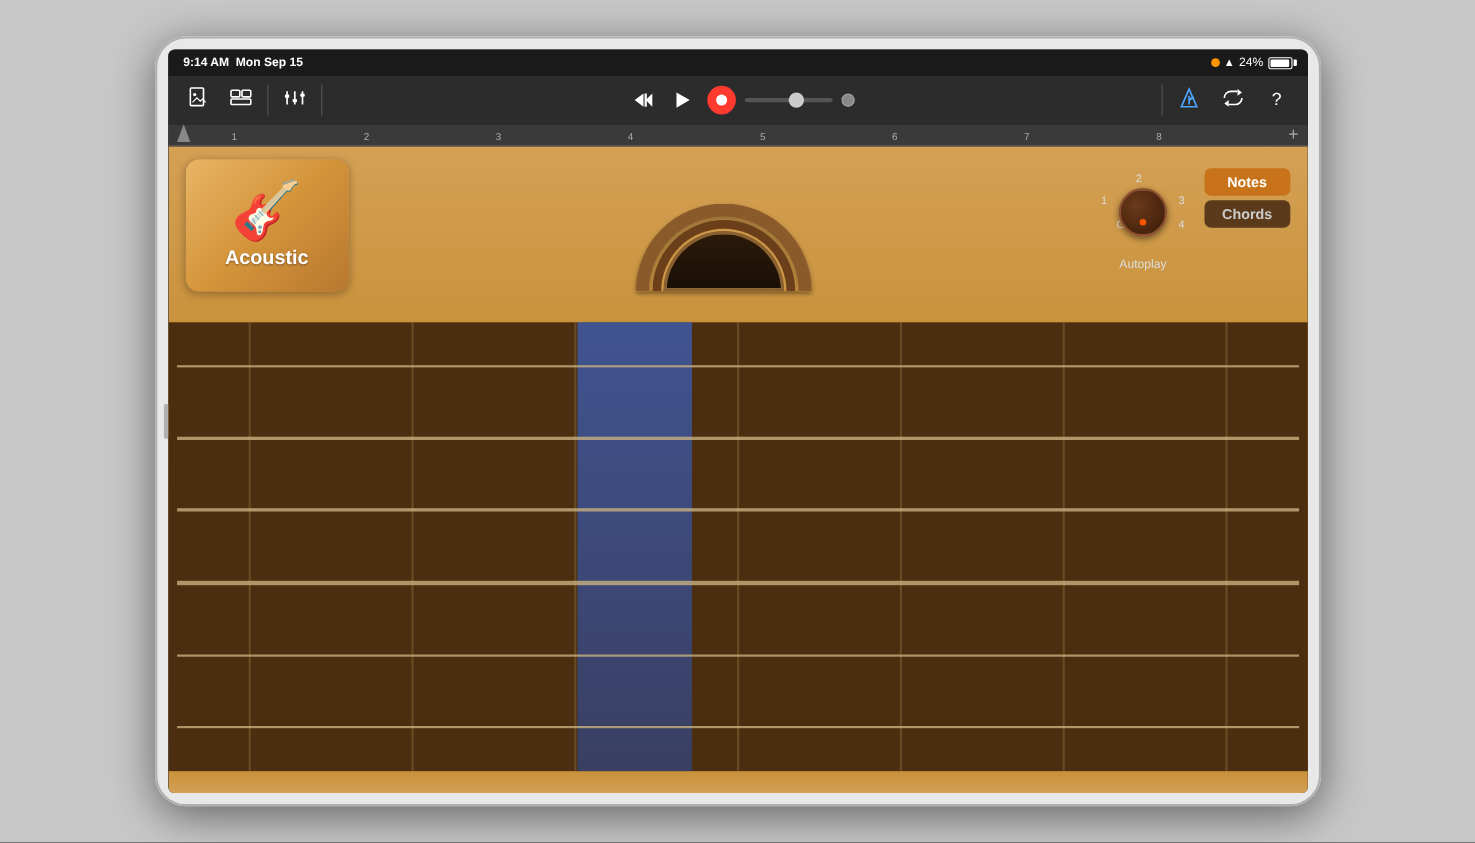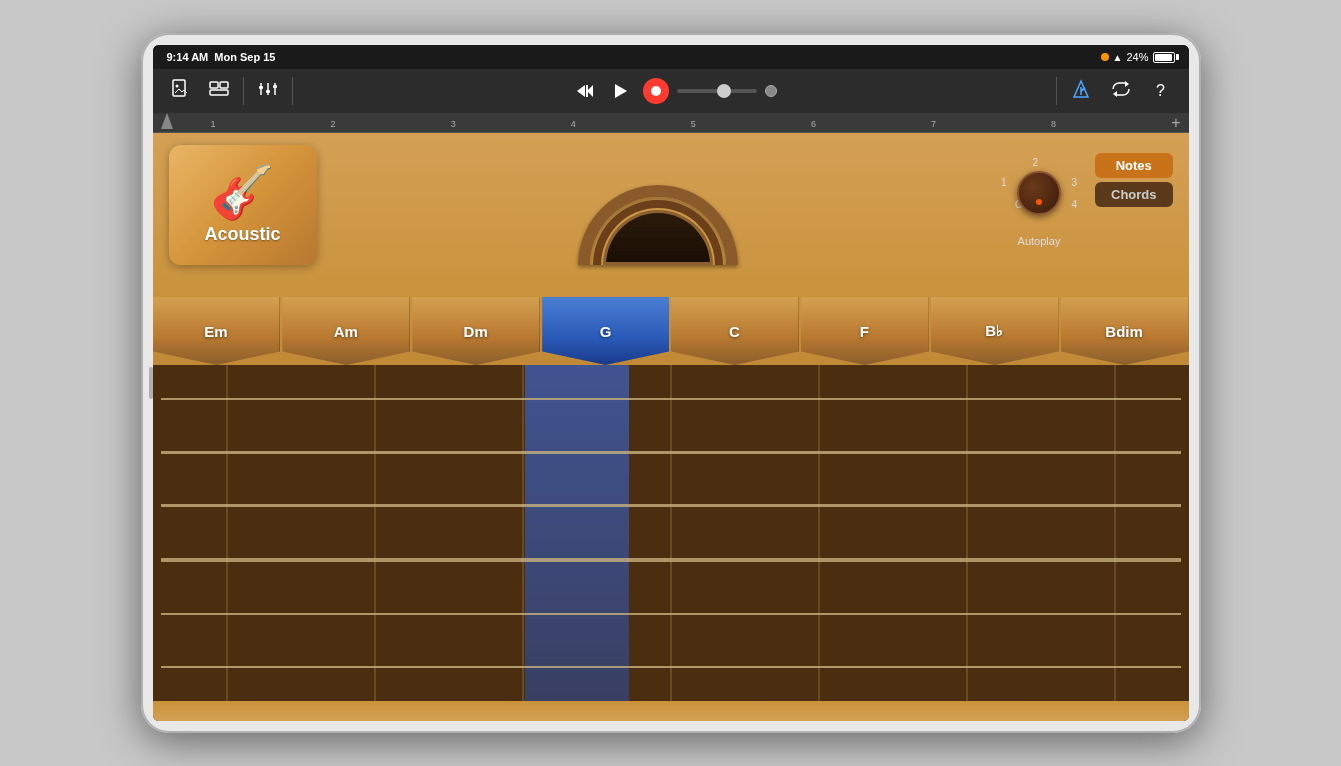--- a/index.html
+++ b/index.html
@@ -609,30 +609,20 @@
               <div class="autoplay-text">Autoplay</div>
             </div>
 
             <div class="chord-note-btns">
               <div class="cn-btn active">Notes</div>
               <div class="cn-btn inactive">Chords</div>
             </div>
           </div>
         </div>
 
-        <div class="chord-strip">
-          <div class="chord-key">Em</div>
-          <div class="chord-key">Am</div>
-          <div class="chord-key">Dm</div>
-          <div class="chord-key active-chord">G</div>
-          <div class="chord-key">C</div>
-          <div class="chord-key">F</div>
-          <div class="chord-key">B♭</div>
-          <div class="chord-key">Bdim</div>
-        </div>
 
         <div class="fretboard">
 
           <div class="fret-lines">
             <div class="fret-line"></div>
             <div class="fret-line"></div>
             <div class="fret-line"></div>
             <div class="fret-line"></div>
             <div class="fret-line"></div>
             <div class="fret-line"></div>

